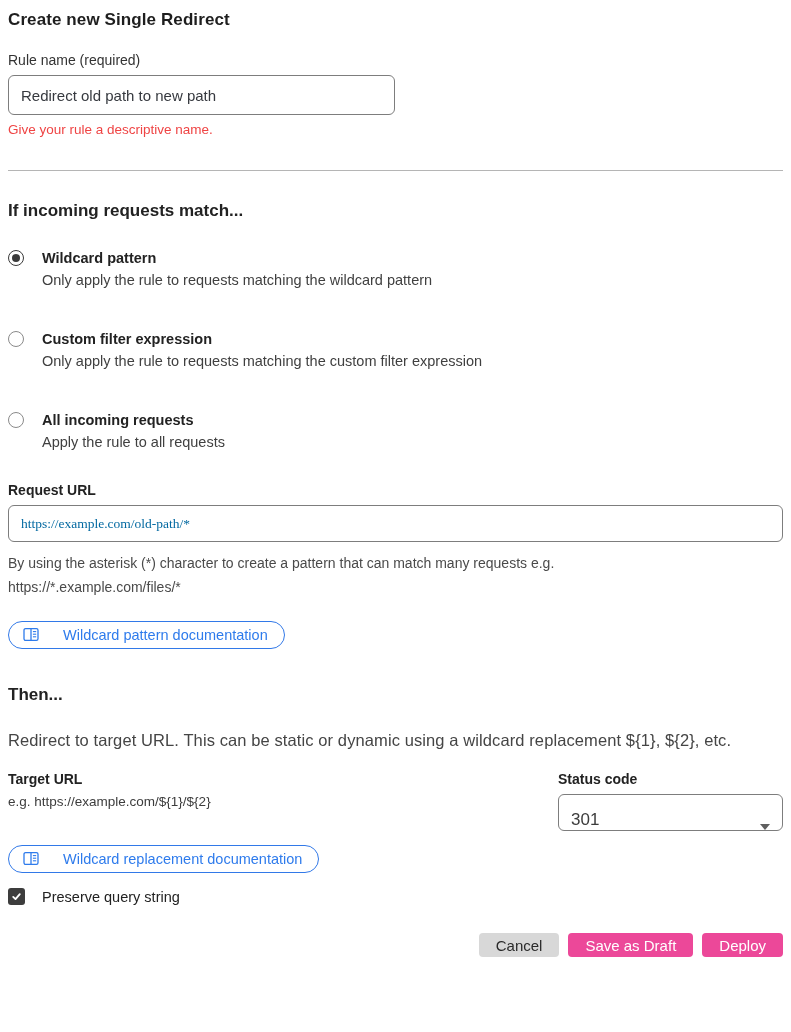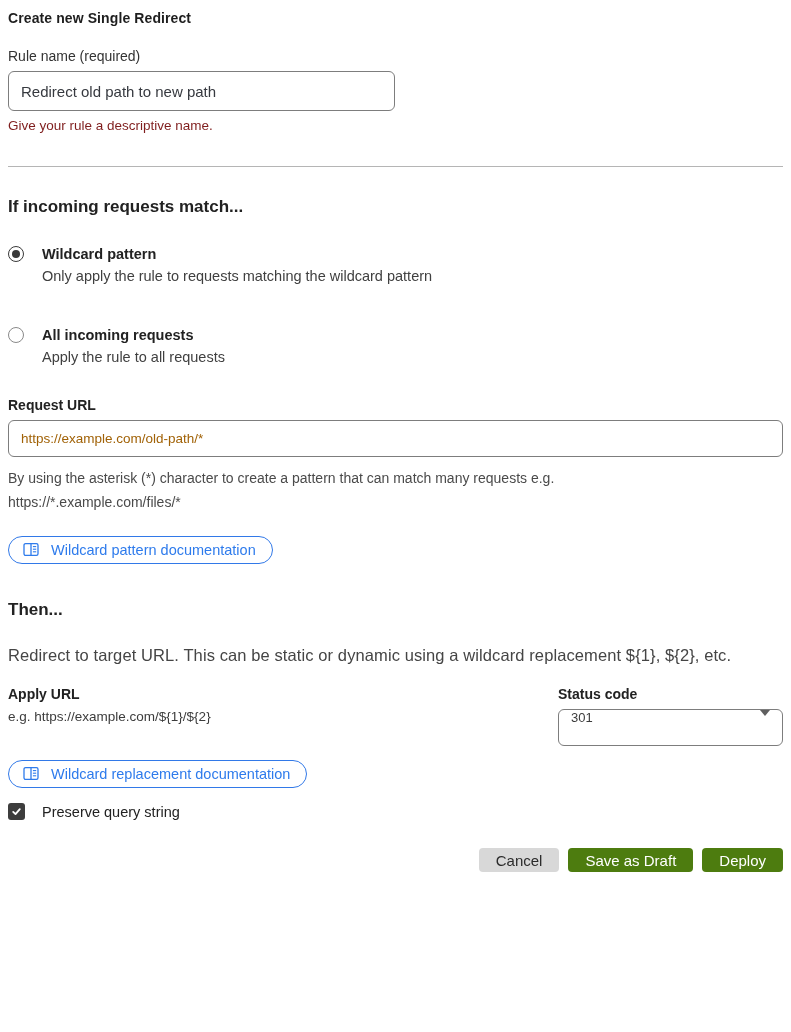--- a/index.html
+++ b/index.html
@@ -7,21 +7,21 @@
   body {
     font-family: "Liberation Sans", "DejaVu Sans", sans-serif;
     color: #222;
     width: 791px;
     height: 1032px;
     overflow: hidden;
   }
   .page { padding: 8px 8px 0 8px; }
 
   .page-title {
-    font-size: 14px;
+    font-size: 17px;
     font-weight: 700;
     color: #1e1e1e;
     letter-spacing: .1px;
     margin-top: 2px;
   }
 
   .field-label { font-size: 14px; color: #333; margin-top: 22px; }
   .field-label.bold { font-weight: 700; color: #222; }
 
   .text-input {
@@ -35,23 +35,24 @@
     font-family: "Liberation Sans", "DejaVu Sans", sans-serif;
     font-size: 15px;
     color: #36393f;
     background: #fff;
     outline: none;
   }
   .text-input.url {
     width: 100%;
     height: 37px;
     font-size: 13.5px;
-    color: #a16207;
-  }
-  .helper { font-size: 13.5px; color: #7f1d1d; margin-top: 7px; }
+    color: #0369a1;
+    font-family: Liberation Serif, serif;
+  }
+  .helper { font-size: 13.5px; color: #ef4444; margin-top: 7px; }
 
   .divider { border: none; border-top: 1px solid #b5b5b5; margin: 33px 0 0 0; }
 
   .section-heading { font-size: 17px; font-weight: 700; color: #222; margin-top: 30px; }
 
   .radio-group { margin-top: 26px; }
   .radio-option { display: flex; align-items: flex-start; margin-top: 36px; }
   .radio-option:first-child { margin-top: 0; }
   .radio-circle {
     flex: 0 0 16px;
@@ -76,21 +77,21 @@
   .radio-texts { margin-left: 18px; }
   .radio-label { font-size: 14.5px; font-weight: 700; color: #222; line-height: 22px; cursor: pointer; }
   .radio-desc  { font-size: 14.5px; color: #404040; line-height: 23px; }
 
   .request-url-block { margin-top: 28px; }
   .helper-wide { font-size: 14px; color: #4a4a4a; margin-top: 9px; line-height: 24px; }
 
   .doc-button {
     display: inline-flex;
     align-items: center;
-    gap: 12px;
+    gap: 24px;
     margin-top: 22px;
     border: 1px solid #3279e8;
     border-radius: 15px;
     background: #fff;
     color: #2e7bec;
     font-family: "Liberation Sans", "DejaVu Sans", sans-serif;
     font-size: 14.5px;
     padding: 4px 16px 5px 14px;
     height: 28px;
     cursor: pointer;
@@ -101,24 +102,24 @@
   .two-col { display: flex; gap: 10px; margin-top: 0; }
   .col-target { flex: 0 0 540px; }
   .col-status { flex: 0 0 225px; }
 
   .select-box {
     margin-top: 7px;
     height: 37px;
     border: 1px solid #7d7d7d;
     border-radius: 6px;
     display: flex;
-    align-items: flex-start;
+    align-items: flex-end;
     justify-content: space-between;
     padding: 0 12px;
-    font-size: 13px;
+    font-size: 17px;
     color: #3c3c3c;
     cursor: pointer;
     background: #fff;
   }
   .caret-down {
     width: 0; height: 0;
     border-left: 5px solid transparent;
     border-right: 5px solid transparent;
     border-top: 6px solid #5f5f5f;
   }
@@ -145,21 +146,21 @@
   .btn {
     font-family: "Liberation Sans", "DejaVu Sans", sans-serif;
     font-size: 15px;
     height: 24px;
     border-radius: 4px;
     border: none;
     cursor: pointer;
     padding: 0 17px;
   }
   .btn-secondary { background: #d8d8d8; color: #2b2b2b; }
-  .btn-primary { background: #4d7c0f; color: #ffffff; }
+  .btn-primary { background: #ec4899; color: #ffffff; }
 </style>
 </head>
 <body>
 
 <div class="page">
 
   <h1 class="page-title">Create new Single Redirect</h1>
 
   
   <div class="field-label">Rule name (required)</div>
@@ -173,20 +174,27 @@
 
   <div class="radio-group">
     <div class="radio-option">
       <span class="radio-circle selected"></span>
       <span class="radio-texts">
         <div class="radio-label">Wildcard pattern</div>
         <div class="radio-desc">Only apply the rule to requests matching the wildcard pattern</div>
       </span>
     </div>
 
+    <div class="radio-option">
+      <span class="radio-circle"></span>
+      <span class="radio-texts">
+        <div class="radio-label">Custom filter expression</div>
+        <div class="radio-desc">Only apply the rule to requests matching the custom filter expression</div>
+      </span>
+    </div>
 
     <div class="radio-option">
       <span class="radio-circle"></span>
       <span class="radio-texts">
         <div class="radio-label">All incoming requests</div>
         <div class="radio-desc">Apply the rule to all requests</div>
       </span>
     </div>
   </div>
 
@@ -211,21 +219,21 @@
       <span>Wildcard pattern documentation</span>
     </button>
   </div>
 
   
   <h2 class="section-heading" style="margin-top:36px;">Then...</h2>
   <p class="then-paragraph">Redirect to target URL. This can be static or dynamic using a wildcard replacement ${1}, ${2}, etc.</p>
 
   <div class="two-col" style="margin-top:21px;">
     <div class="col-target">
-      <div class="field-label bold" style="margin-top:0;">Apply URL</div>
+      <div class="field-label bold" style="margin-top:0;">Target URL</div>
       <div class="helper" style="color:#3c3c3c;">e.g. https://example.com/${1}/${2}</div>
     </div>
     <div class="col-status">
       <div class="field-label bold" style="margin-top:0;">Status code</div>
       <div class="select-box">
         <span>301</span>
         <span class="caret-down"></span>
       </div>
     </div>
   </div>

